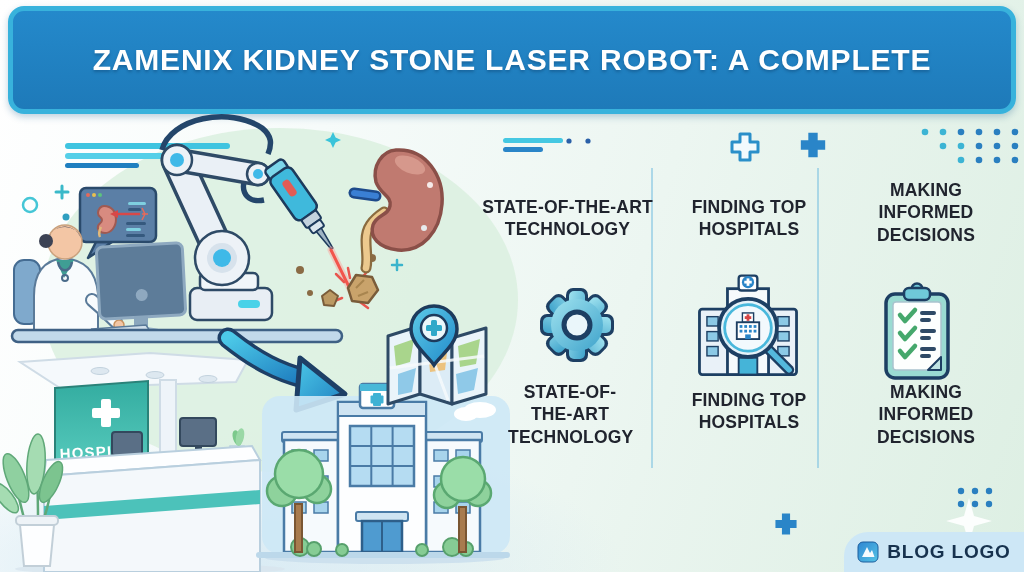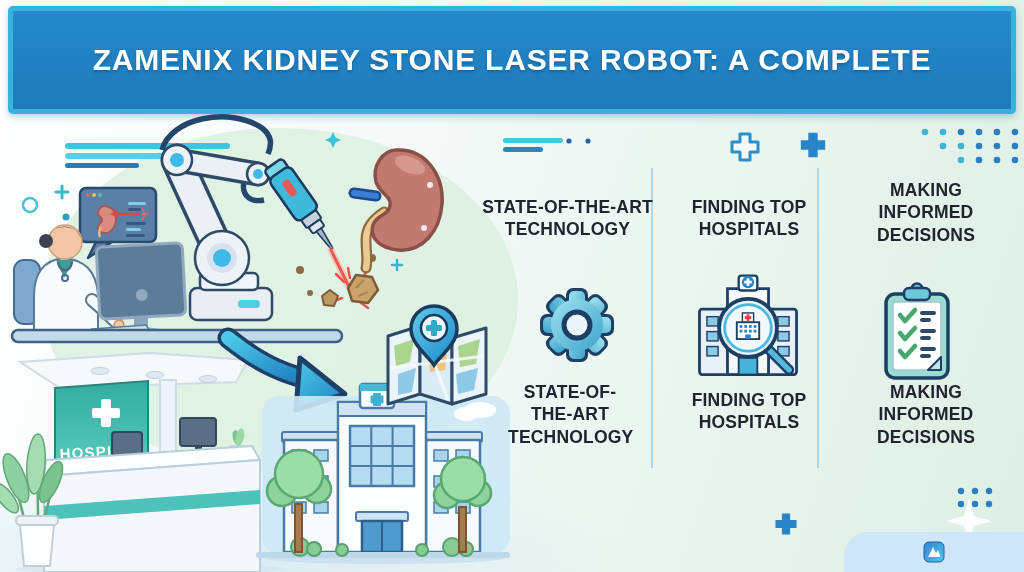--- a/index.html
+++ b/index.html
@@ -6,21 +6,21 @@
   .canvas{
     position:relative;width:1024px;height:572px;overflow:hidden;
     font-family:"Liberation Sans","DejaVu Sans",sans-serif;
     background:linear-gradient(108deg,#ffffff 0%,#f6fbfa 30%,#ecf6f1 60%,#ddefe3 100%);
   }
   .floor-wash{position:absolute;left:0;bottom:0;width:620px;height:140px;
     background:radial-gradient(ellipse at 35% 100%, rgba(210,231,243,.85), rgba(210,231,243,0) 72%);}
   .banner{
     position:absolute;left:8px;top:6px;right:8px;height:98px;
     background:linear-gradient(180deg,#2489cb,#1e7ab9);
-    border:5px solid #38b2dc;border-radius:5px;
+    border:5px solid #38b2dc;border-radius:16px;
     display:flex;flex-direction:column;justify-content:center;align-items:center;gap:3px;
     box-shadow:0 3px 7px rgba(25,90,140,.28);
   }
   .banner .line{
     color:#ffffff;font-size:30px;font-weight:800;letter-spacing:.8px;white-space:nowrap;
     text-shadow:0 2px 3px rgba(8,48,88,.35);
   }
   .flabel{
     position:absolute;font-size:17.5px;font-weight:800;color:#20242e;
     text-align:center;line-height:1.28;letter-spacing:.2px;
@@ -443,15 +443,16 @@
     <svg width="22" height="22" viewBox="0 0 22 22">
       <defs>
           <linearGradient id="logoGrad" x1="0" y1="0" x2="1" y2="1">
         <stop offset="0" stop-color="#2f86d2"></stop>
             <stop offset="1" stop-color="#55c4e6"></stop>
           </linearGradient>
         </defs>
       <rect x="1" y="1" width="20" height="20" rx="5" fill="url(#logoGrad)" stroke="#1d5f9e"></rect>
       <path d="M5,16 L10,6 L13,12 L15,9 L17.5,16 Z" fill="#ffffff" opacity=".95"></path>
     </svg>
+    <span class="logo-text">BLOG LOGO</span>
   </div>
 
 </div>
 
 </body></html>

